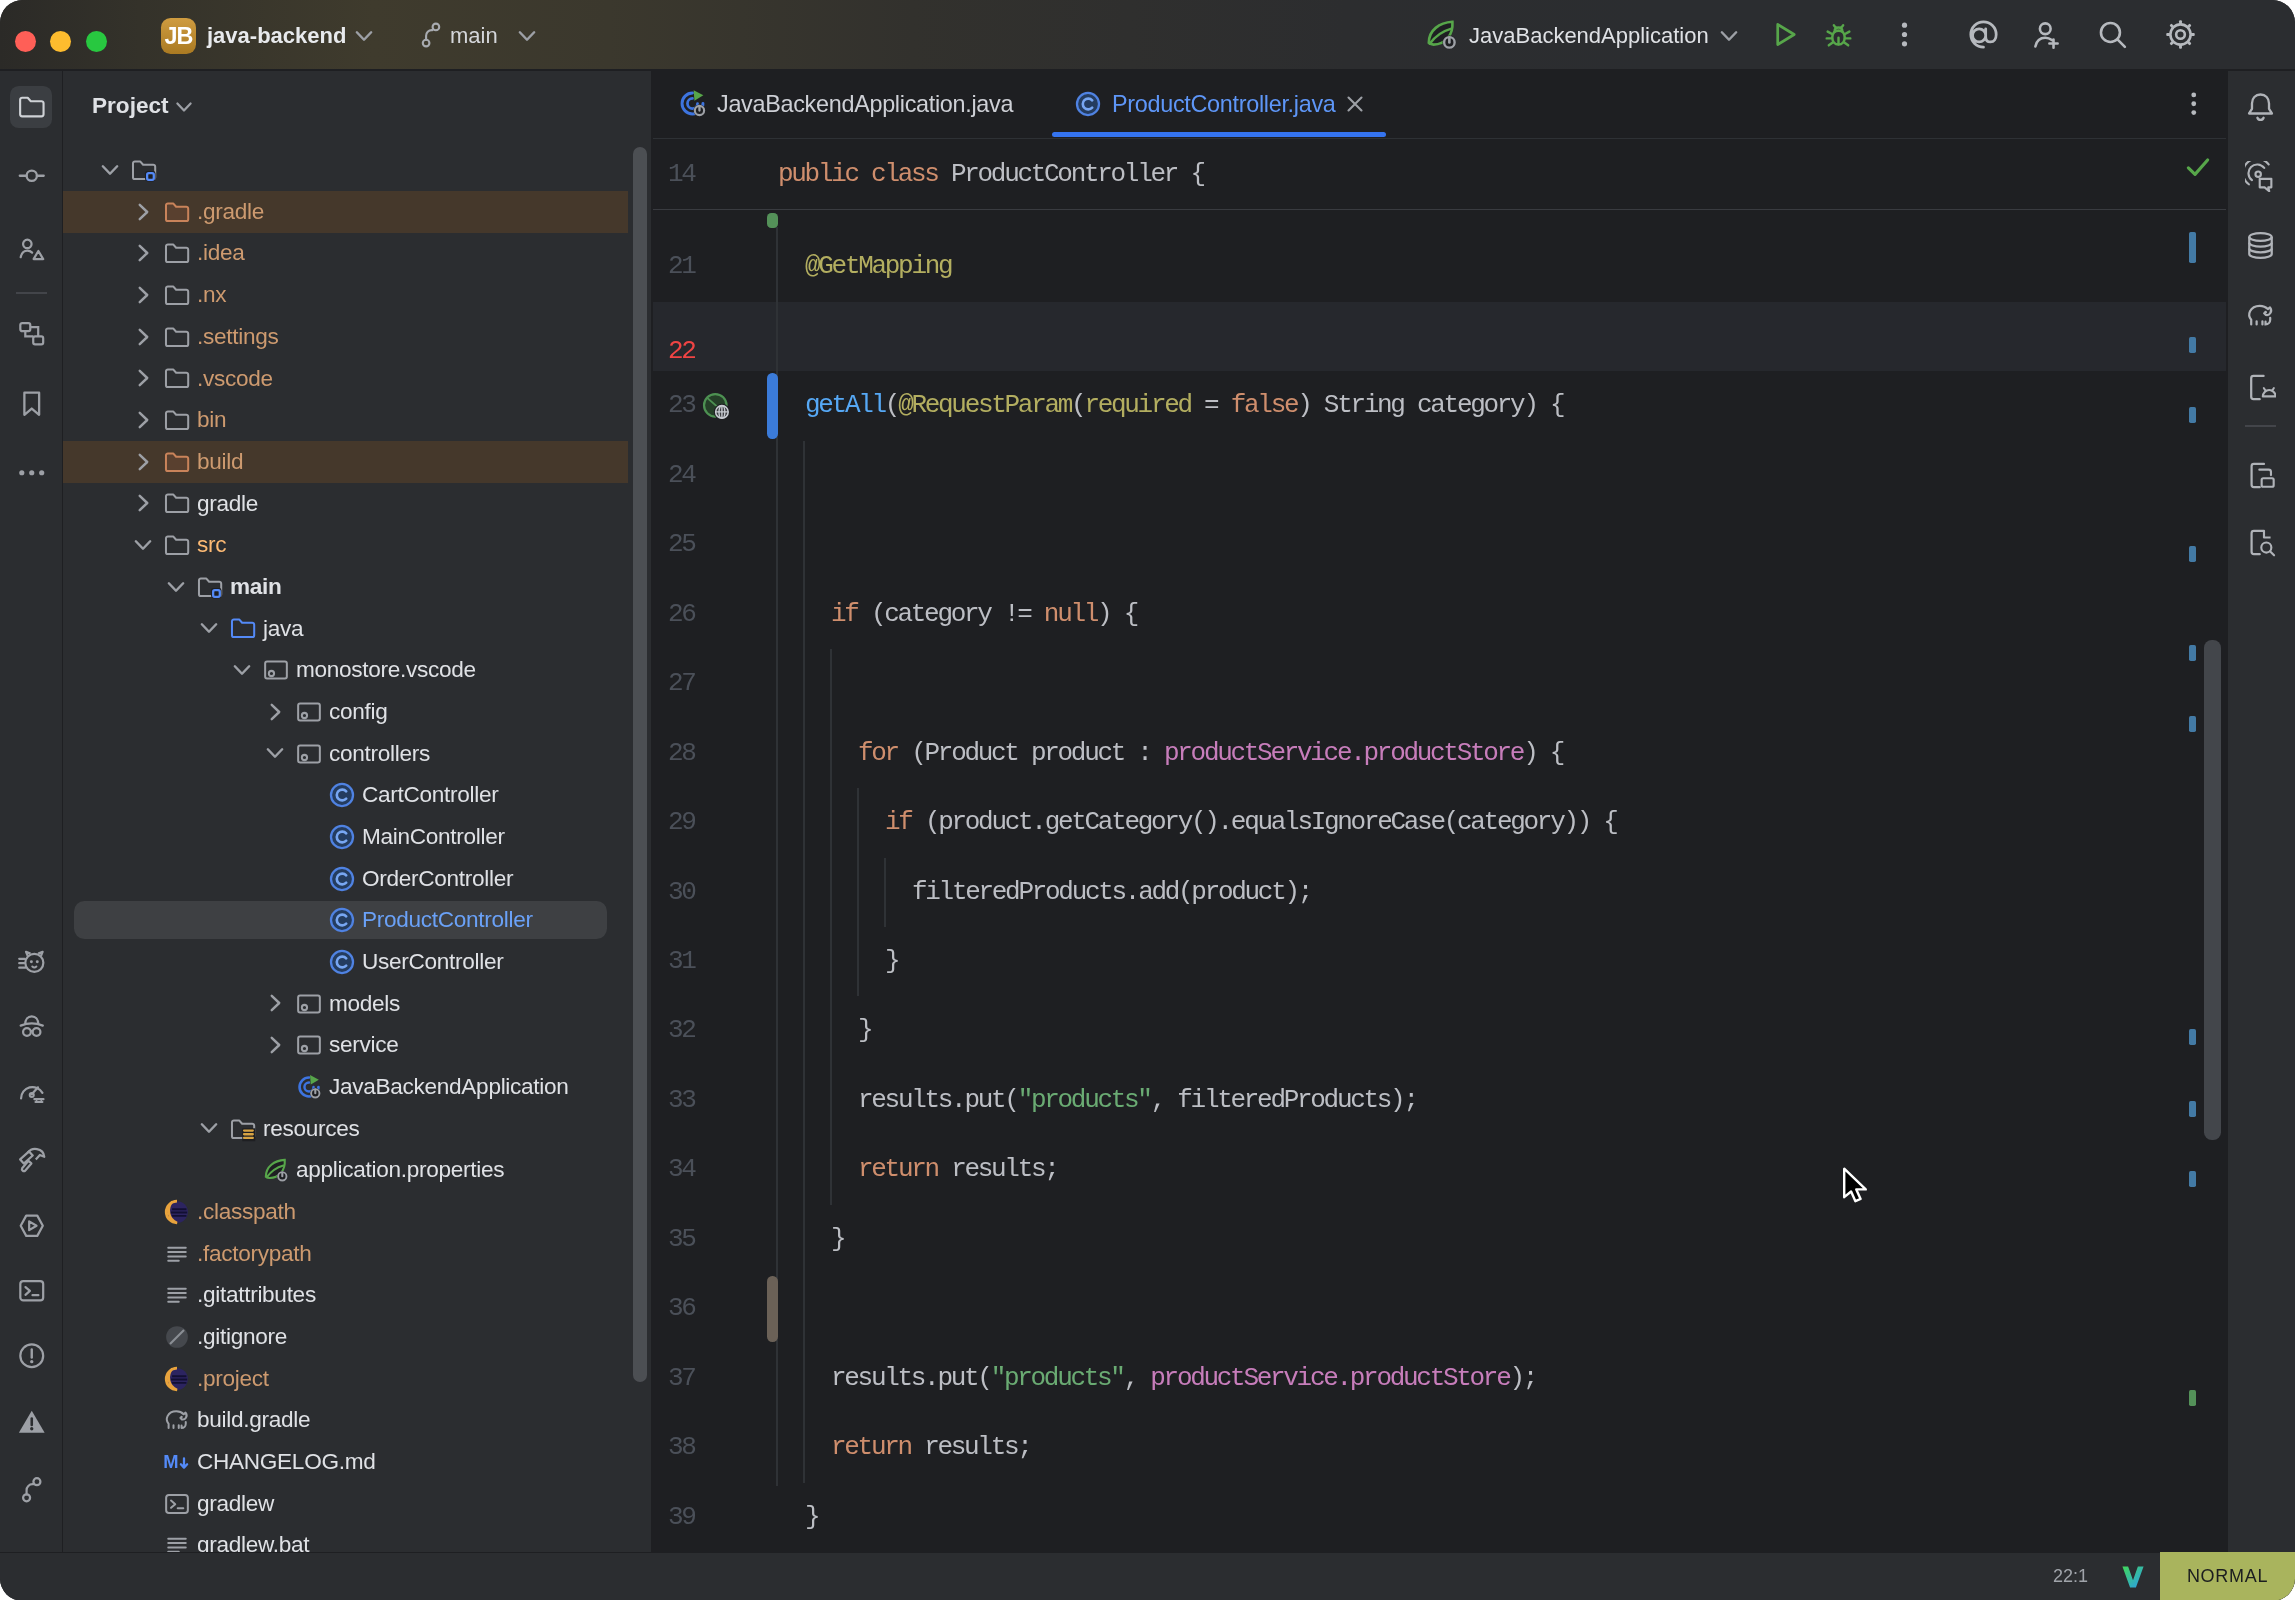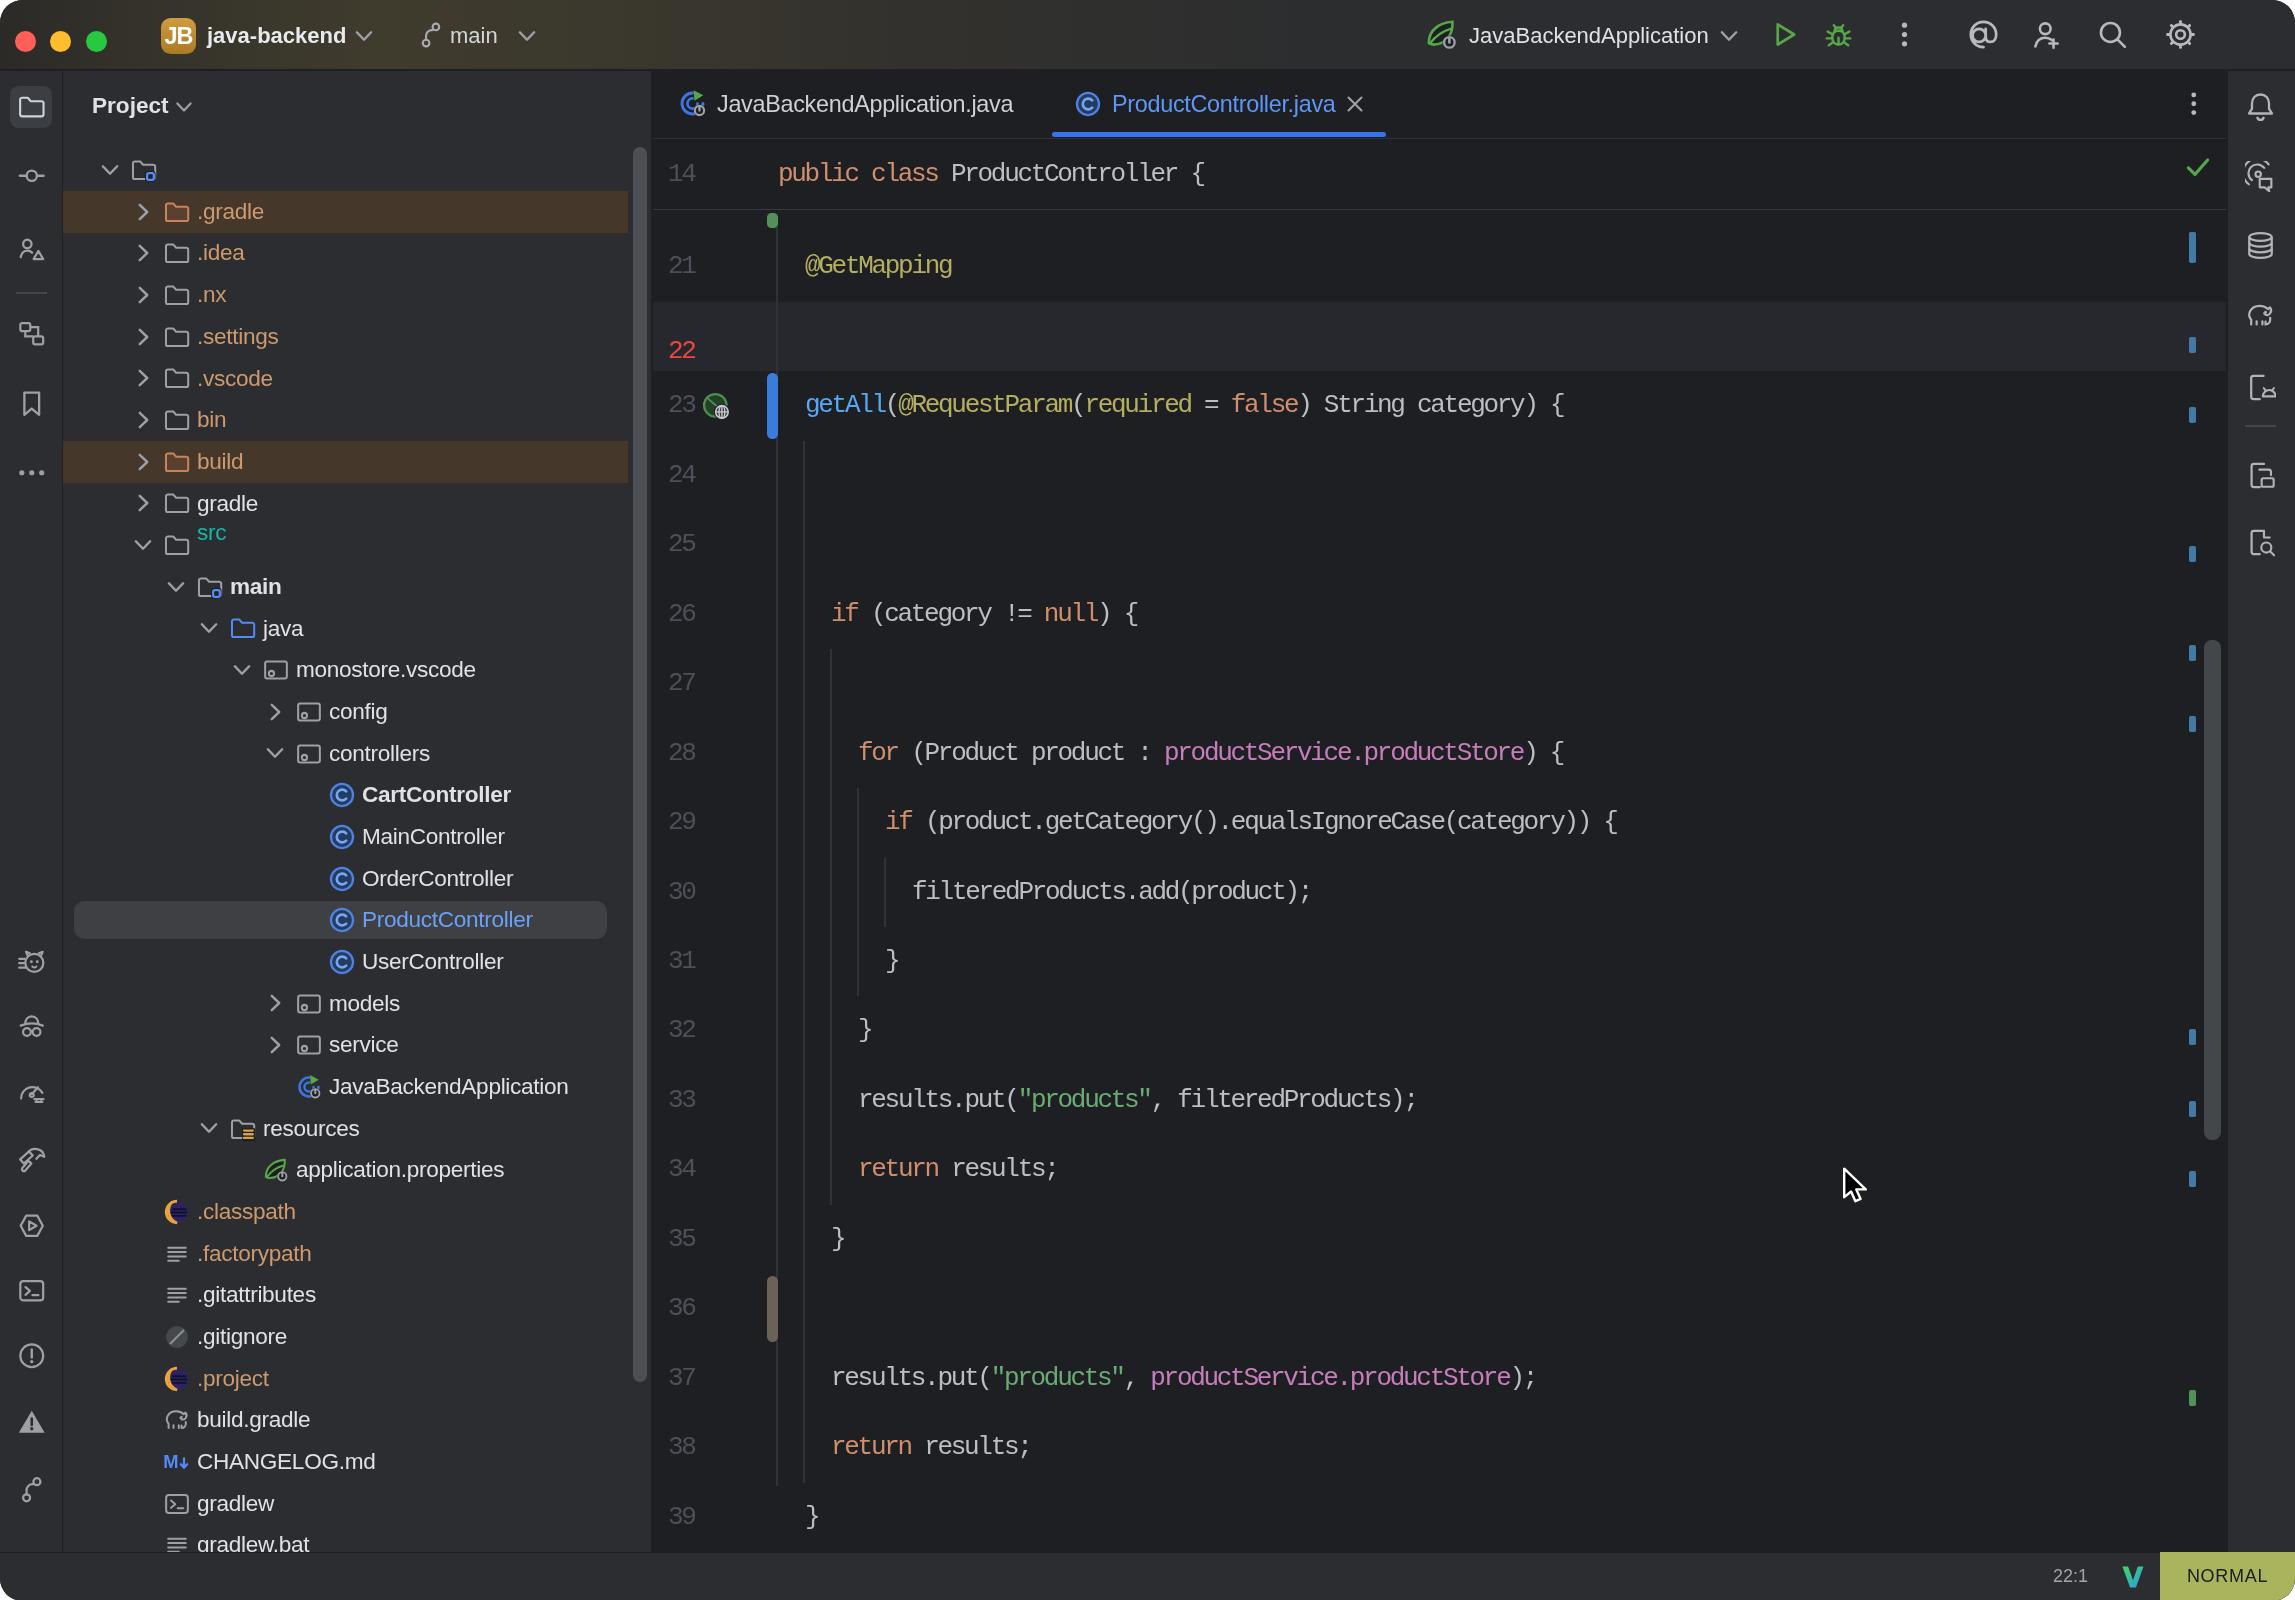--- a/index.html
+++ b/index.html
@@ -226,21 +226,21 @@
 <svg style="position:absolute;left:100px;top:418px" width="28" height="28" viewBox="0 0 16 16" fill="none">
         <path d="M1.7 4.2 a1.1 1.1 0 0 1 1.1-1.1 h3 l1.7 1.9 h5.8 a1.1 1.1 0 0 1 1.1 1.1 v6 a1.1 1.1 0 0 1 -1.1 1.1 h-10.5 a1.1 1.1 0 0 1 -1.1-1.1 z" stroke="#9da0a6" fill="none" stroke-width="1.15" stroke-linejoin="round"></path>
       </svg>
 <div class="abs ui" style="left:134px;top:412px;height:42px;line-height:42px;color:#dfe1e5;letter-spacing:-0.3px;">gradle</div>
 <svg style="position:absolute;left:67px;top:461px" width="26" height="26" viewBox="0 0 16 16" fill="none">
         <path d="M3.6 5.7 L8 10.3 L12.4 5.7" stroke="#9da0a6" stroke-width="1.5" fill="none" stroke-linecap="round" stroke-linejoin="round"></path>
       </svg>
 <svg style="position:absolute;left:100px;top:460px" width="28" height="28" viewBox="0 0 16 16" fill="none">
         <path d="M1.7 4.2 a1.1 1.1 0 0 1 1.1-1.1 h3 l1.7 1.9 h5.8 a1.1 1.1 0 0 1 1.1 1.1 v6 a1.1 1.1 0 0 1 -1.1 1.1 h-10.5 a1.1 1.1 0 0 1 -1.1-1.1 z" stroke="#9da0a6" fill="none" stroke-width="1.15" stroke-linejoin="round"></path>
       </svg>
-<div class="abs ui" style="left:134px;top:441px;height:42px;line-height:42px;color:#14b8a6;letter-spacing:-0.3px;">src</div>
+<div class="abs ui" style="left:134px;top:453px;height:42px;line-height:42px;color:#fdba74;letter-spacing:-0.3px;">src</div>
 <svg style="position:absolute;left:100px;top:503px" width="26" height="26" viewBox="0 0 16 16" fill="none">
         <path d="M3.6 5.7 L8 10.3 L12.4 5.7" stroke="#9da0a6" stroke-width="1.5" fill="none" stroke-linecap="round" stroke-linejoin="round"></path>
       </svg>
 <svg style="position:absolute;left:133px;top:502px" width="28" height="28" viewBox="0 0 16 16" fill="none">
         <path d="M1.7 4.2 a1.1 1.1 0 0 1 1.1-1.1 h3 l1.7 1.9 h5.8 a1.1 1.1 0 0 1 1.1 1.1 v6 a1.1 1.1 0 0 1 -1.1 1.1 h-10.5 a1.1 1.1 0 0 1 -1.1-1.1 z" stroke="#9da0a6" fill="none" stroke-width="1.15" stroke-linejoin="round"></path>
         <rect x="8.6" y="8.6" width="6" height="6" rx="1.4" fill="#1e1f22"></rect>
         <rect x="9.8" y="9.8" width="3.8" height="3.8" rx="0.9" fill="none" stroke="#548af7" stroke-width="1.3"></rect>
       </svg>
 <div class="abs ui" style="left:167px;top:495px;height:42px;line-height:42px;color:#dfe1e5;font-weight:700;letter-spacing:-0.3px;">main</div>
 <svg style="position:absolute;left:133px;top:544px" width="26" height="26" viewBox="0 0 16 16" fill="none">
@@ -271,21 +271,21 @@
       </svg>
 <svg style="position:absolute;left:232px;top:669px" width="28" height="28" viewBox="0 0 16 16" fill="none">
         <rect x="1.8" y="3.2" width="12.4" height="9.6" rx="1.1" stroke="#9da0a6" stroke-width="1.15" stroke-linecap="round" stroke-linejoin="round"></rect>
         <circle cx="5.4" cy="10" r="1.5" stroke="#9da0a6" stroke-width="1.15" stroke-linecap="round" stroke-linejoin="round"></circle>
       </svg>
 <div class="abs ui" style="left:266px;top:662px;height:42px;line-height:42px;color:#dfe1e5;letter-spacing:-0.3px;">controllers</div>
 <svg style="position:absolute;left:265px;top:710px" width="28" height="28" viewBox="0 0 16 16" fill="none">
         <circle cx="8" cy="8" r="6.3" fill="#243c5f" stroke="#4f82e2" stroke-width="1.3"></circle>
         <path d="M10.4 5.9 a3.1 3.1 0 1 0 0 4.2" stroke="#77a6f2" stroke-width="1.5" stroke-linecap="round" fill="none"></path>
       </svg>
-<div class="abs ui" style="left:299px;top:703px;height:42px;line-height:42px;color:#dfe1e5;letter-spacing:-0.3px;font-weight:bold;">CartController</div>
+<div class="abs ui" style="left:299px;top:703px;height:42px;line-height:42px;color:#dfe1e5;letter-spacing:-0.3px;">CartController</div>
 <svg style="position:absolute;left:265px;top:752px" width="28" height="28" viewBox="0 0 16 16" fill="none">
         <circle cx="8" cy="8" r="6.3" fill="#243c5f" stroke="#4f82e2" stroke-width="1.3"></circle>
         <path d="M10.4 5.9 a3.1 3.1 0 1 0 0 4.2" stroke="#77a6f2" stroke-width="1.5" stroke-linecap="round" fill="none"></path>
       </svg>
 <div class="abs ui" style="left:299px;top:745px;height:42px;line-height:42px;color:#dfe1e5;letter-spacing:-0.3px;">MainController</div>
 <svg style="position:absolute;left:265px;top:794px" width="28" height="28" viewBox="0 0 16 16" fill="none">
         <circle cx="8" cy="8" r="6.3" fill="#243c5f" stroke="#4f82e2" stroke-width="1.3"></circle>
         <path d="M10.4 5.9 a3.1 3.1 0 1 0 0 4.2" stroke="#77a6f2" stroke-width="1.5" stroke-linecap="round" fill="none"></path>
       </svg>
 <div class="abs ui" style="left:299px;top:787px;height:42px;line-height:42px;color:#dfe1e5;letter-spacing:-0.3px;">OrderController</div>

